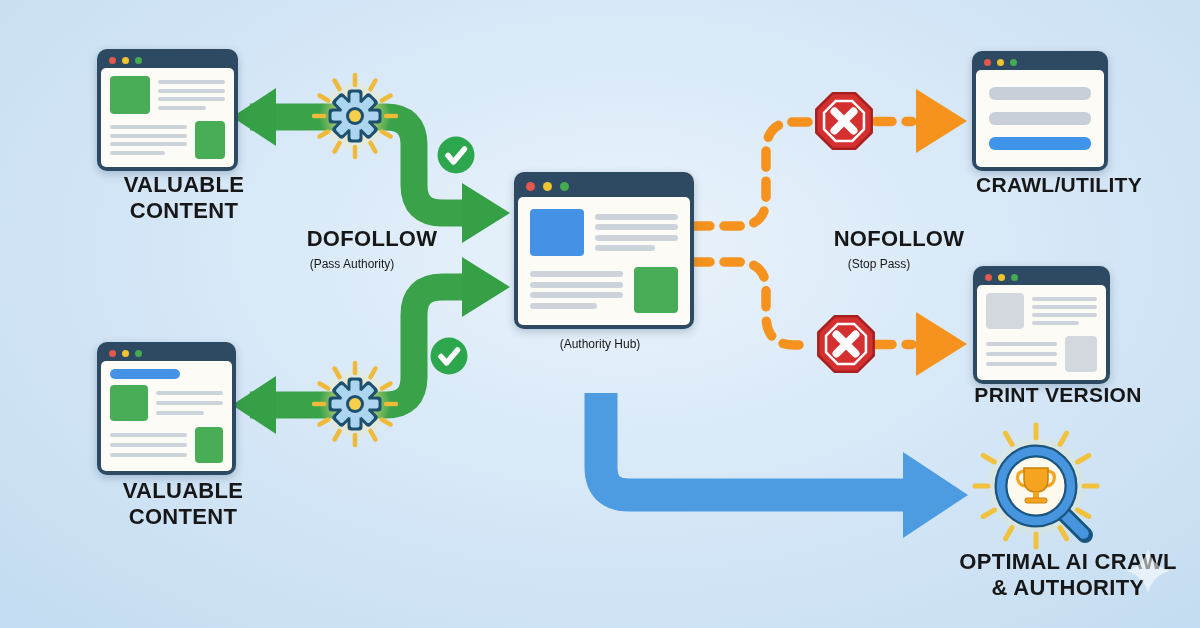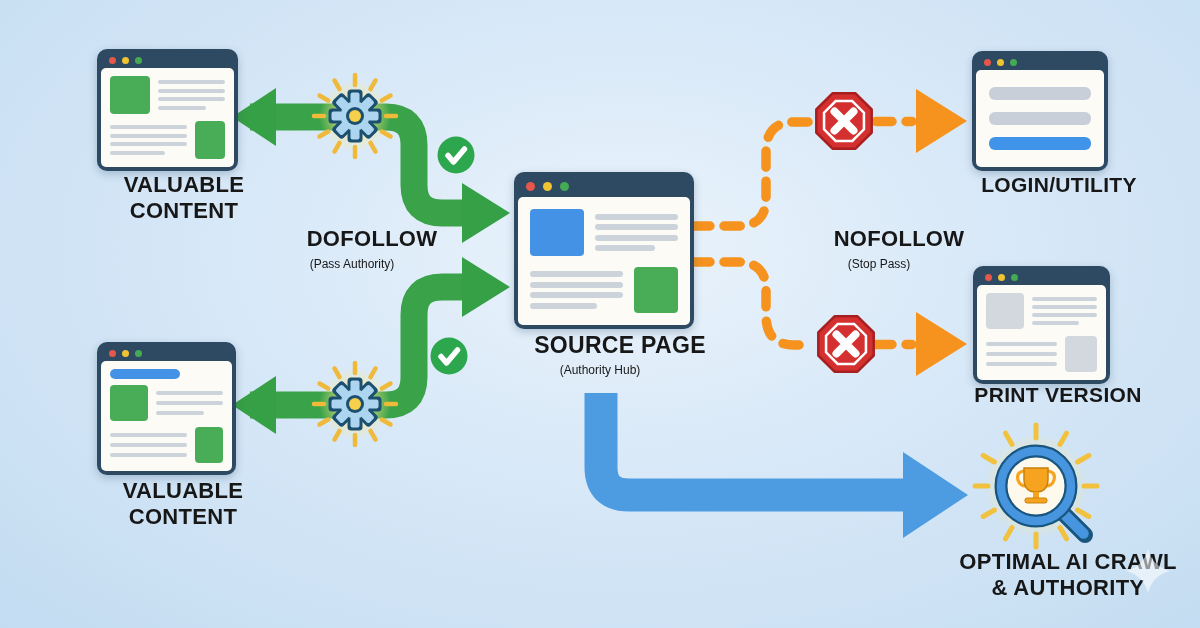--- a/index.html
+++ b/index.html
@@ -310,31 +310,30 @@
     <div class="t">VALUABLE</div>
     <div class="t">CONTENT</div>
   </div>
 
   <div class="label" style="left:352px;top:226px;">
     <div class="t">DOFOLLOW</div>
     <div class="s">(Pass Authority)</div>
   </div>
 
   <div class="label" style="left:600px;top:332px;">
-    <div class="t" style="font-size:23px">SOURCE PAGE</div>
     <div class="s">(Authority Hub)</div>
   </div>
 
   <div class="label" style="left:879px;top:226px;">
     <div class="t">NOFOLLOW</div>
     <div class="s">(Stop Pass)</div>
   </div>
 
   <div class="label" style="left:1039px;top:172px;">
-    <div class="t" style="font-size:21px">LOGIN/UTILITY</div>
+    <div class="t" style="font-size:21px">CRAWL/UTILITY</div>
   </div>
 
   <div class="label" style="left:1038px;top:382px;">
     <div class="t" style="font-size:21px">PRINT VERSION</div>
   </div>
 
   <div class="label" style="left:1048px;top:549px;">
     <div class="t">OPTIMAL AI CRAWL</div>
     <div class="t">&amp; AUTHORITY</div>
   </div>

